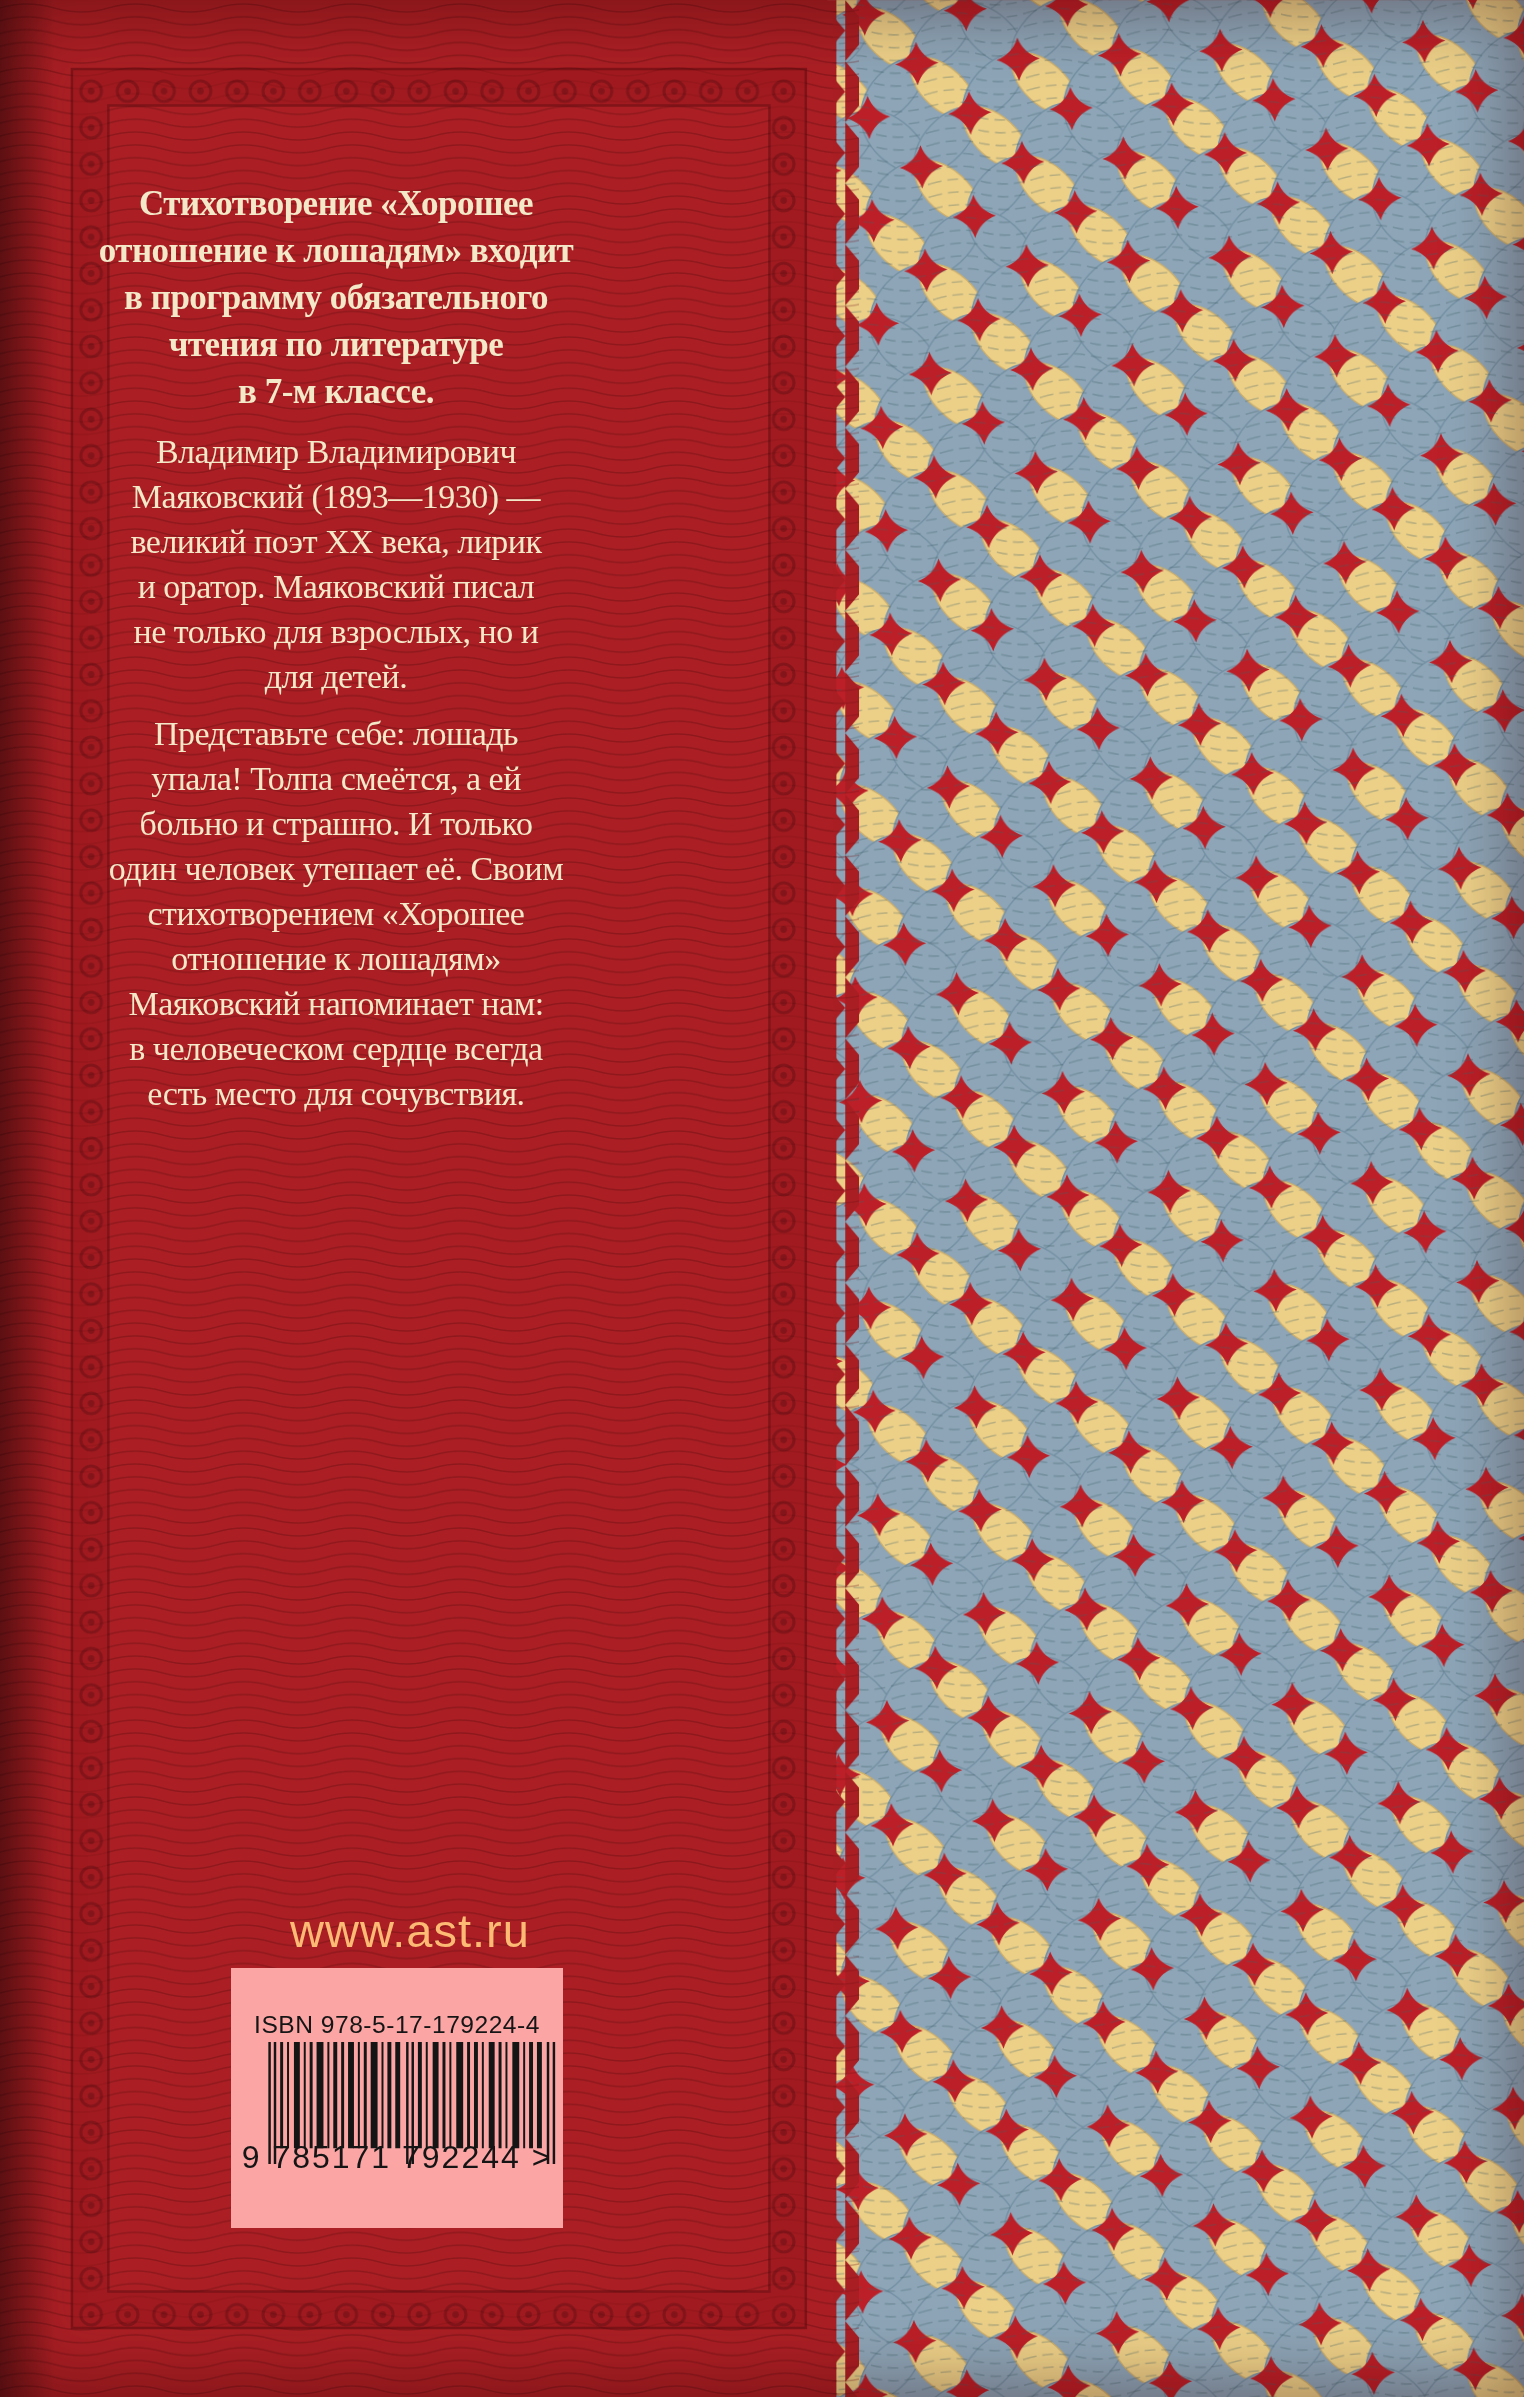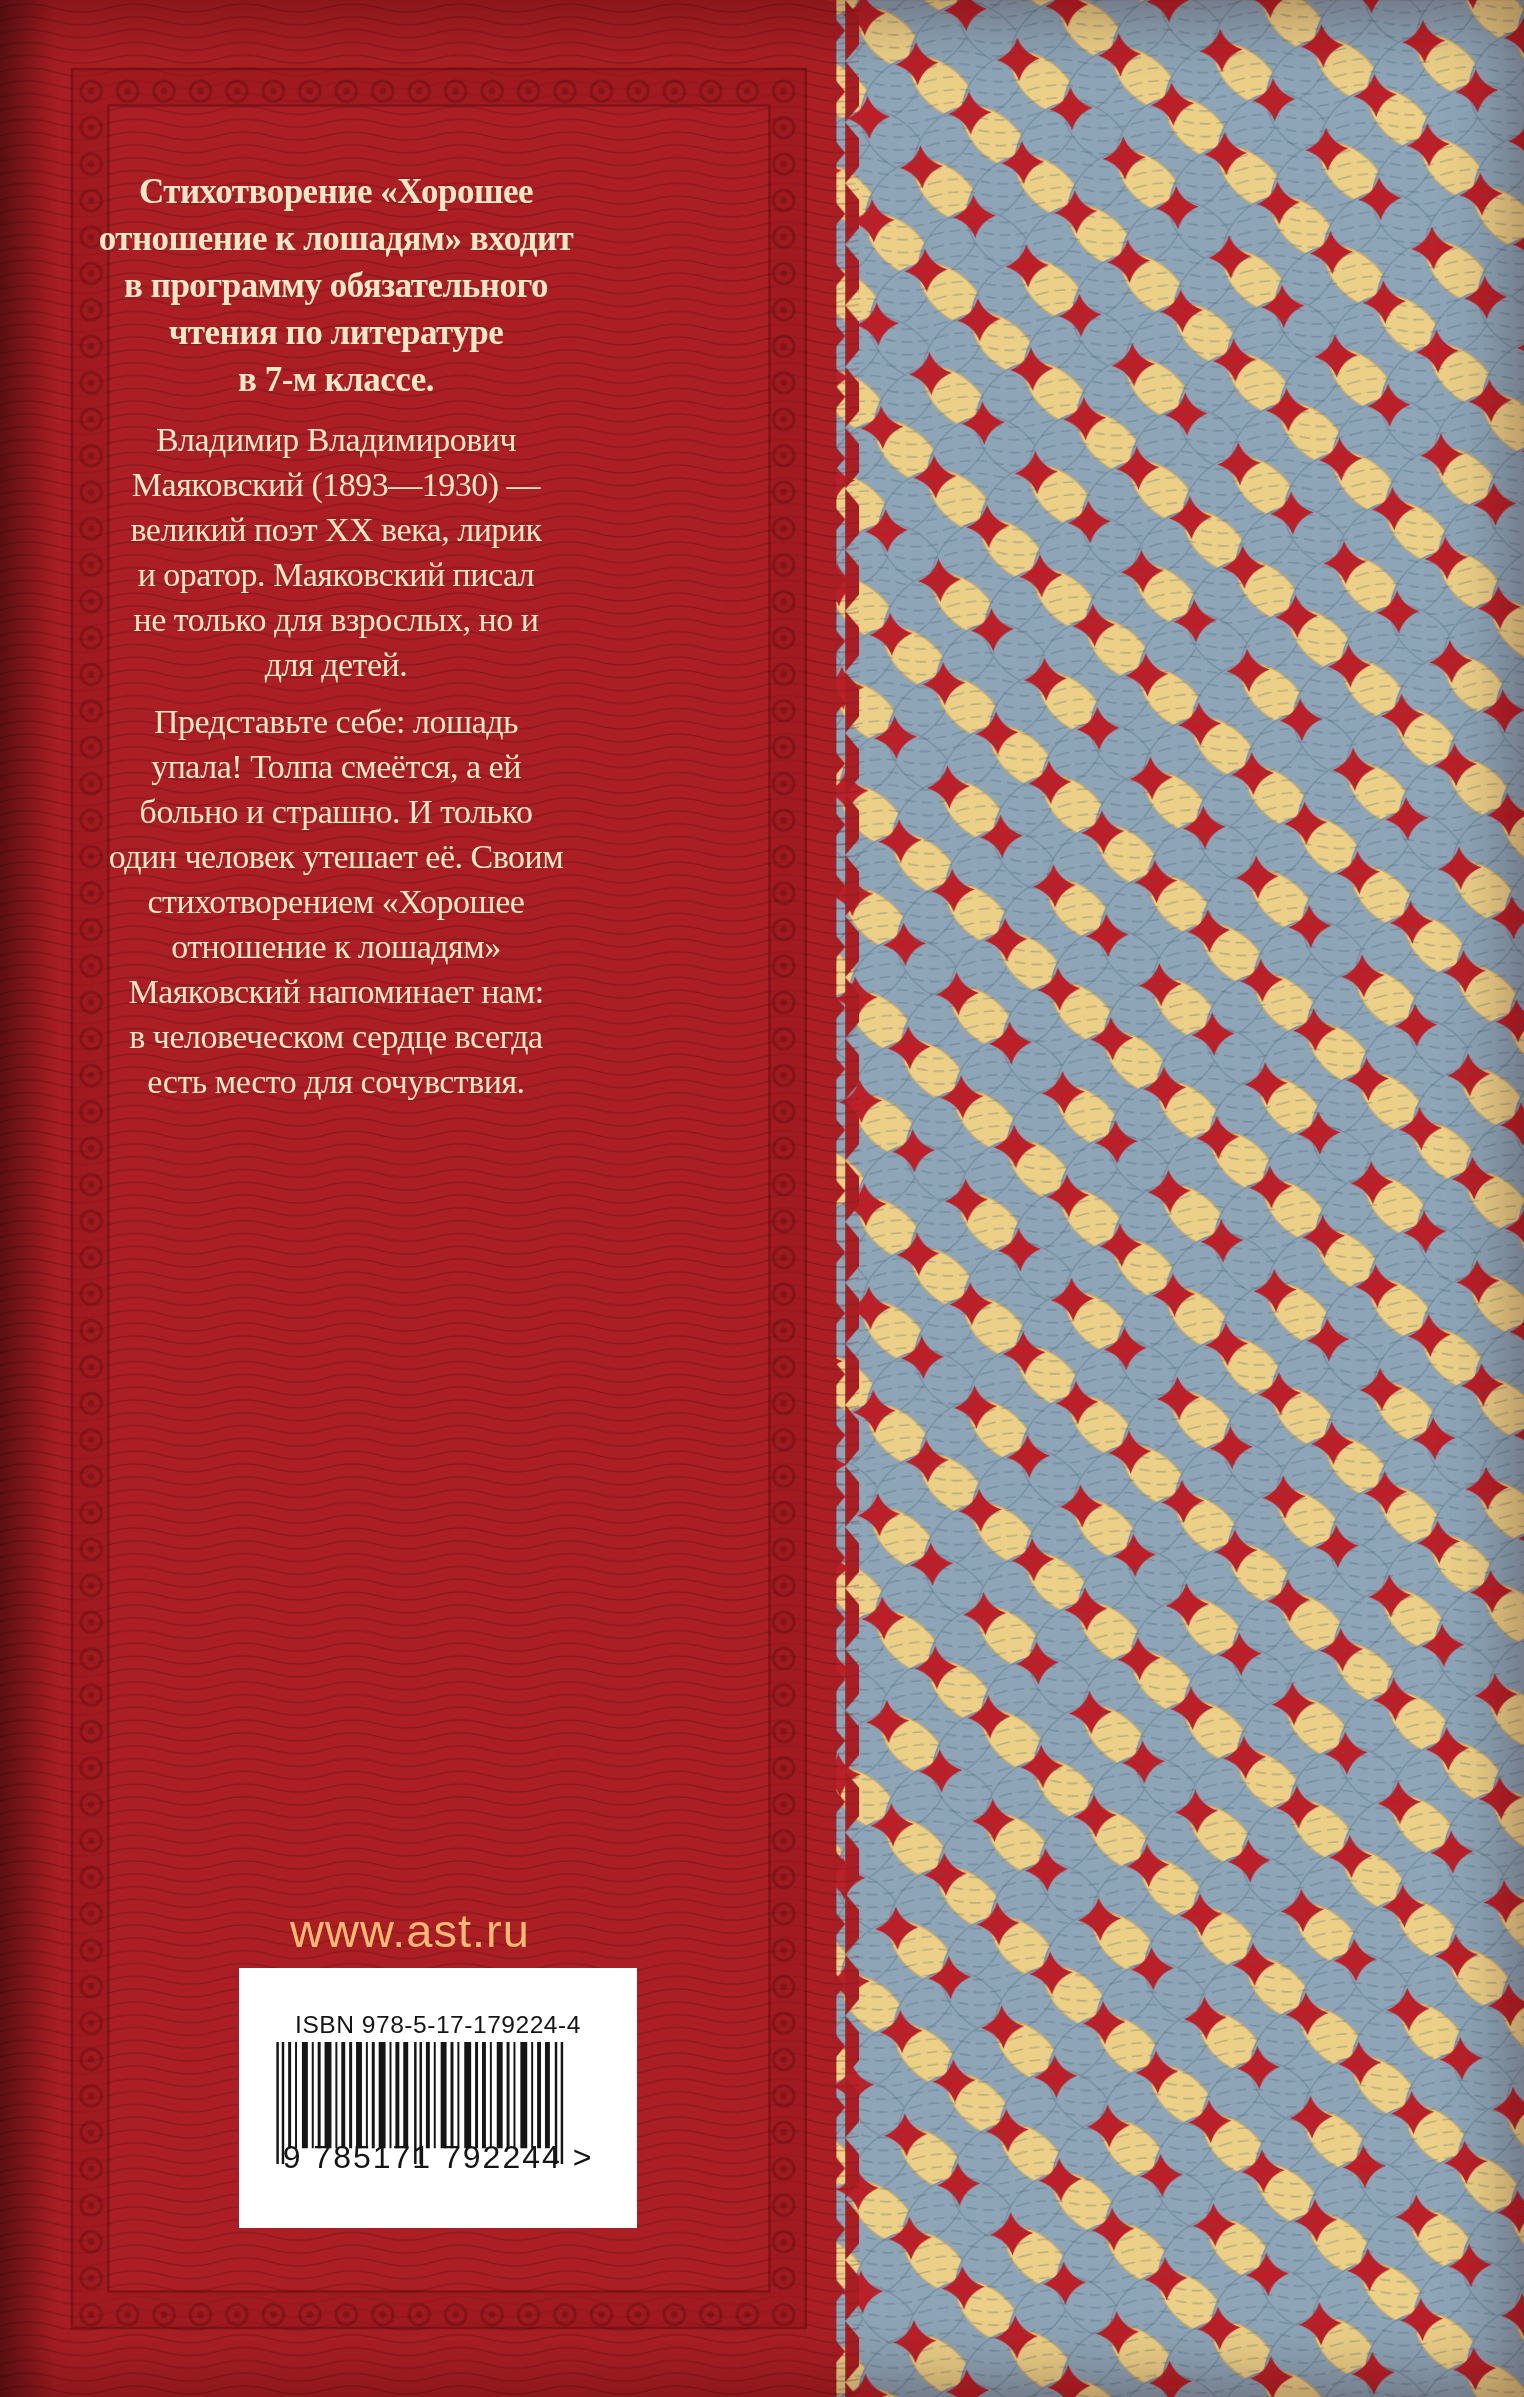--- a/index.html
+++ b/index.html
@@ -4,38 +4,38 @@
 <style>
   html,body{margin:0;padding:0;background:#2a2a2a;}
   #cover{
     position:relative;width:1525px;height:2398px;overflow:hidden;
     background:#ab1f24;
     font-family:"Liberation Serif","DejaVu Serif",serif;
   }
   #bg-svg{position:absolute;left:0;top:0;width:1525px;height:2398px;display:block;}
   
   #text-col{
-    position:absolute;left:57px;top:168px;width:558px;
+    position:absolute;left:57px;top:180px;width:558px;
     text-align:center;color:#f3e9c9;
     font-size:34px;line-height:45px;letter-spacing:-0.5px;
   }
   #text-col p{margin:0;white-space:pre-line;}
   #text-col p.lead{font-weight:bold;font-size:35px;line-height:47px;margin-bottom:13.8px;}
   #text-col p.p2{margin-bottom:11.8px;}
   #text-col p.p3{margin-bottom:21.7px;}
   #text-col p.p4{margin-bottom:21px;}
   #website{
     position:absolute;left:134px;top:1905px;width:552px;text-align:center;
     color:#fdba74;font-family:"Liberation Sans","DejaVu Sans",sans-serif;
     font-size:47px;line-height:51px;letter-spacing:1px;
   }
   
   #barcode-box{
-    position:absolute;left:239px;top:1968px;width:398px;height:260px;
-    background:#ffffff;
+    position:absolute;left:231px;top:1968px;width:332px;height:260px;
+    background:#fca5a5;
   }
   #isbn{
     position:absolute;left:0;top:43px;width:100%;text-align:center;
     color:#151515;font-family:"Liberation Sans","DejaVu Sans",sans-serif;
     font-size:24.6px;line-height:27.6px;letter-spacing:0.5px;
   }
   #bars{position:absolute;left:37px;top:74px;width:288px;height:122px;}
   #barcode-digits{
     position:absolute;left:0;top:173px;width:100%;text-align:center;
     color:#151515;font-family:"Liberation Sans","DejaVu Sans",sans-serif;

